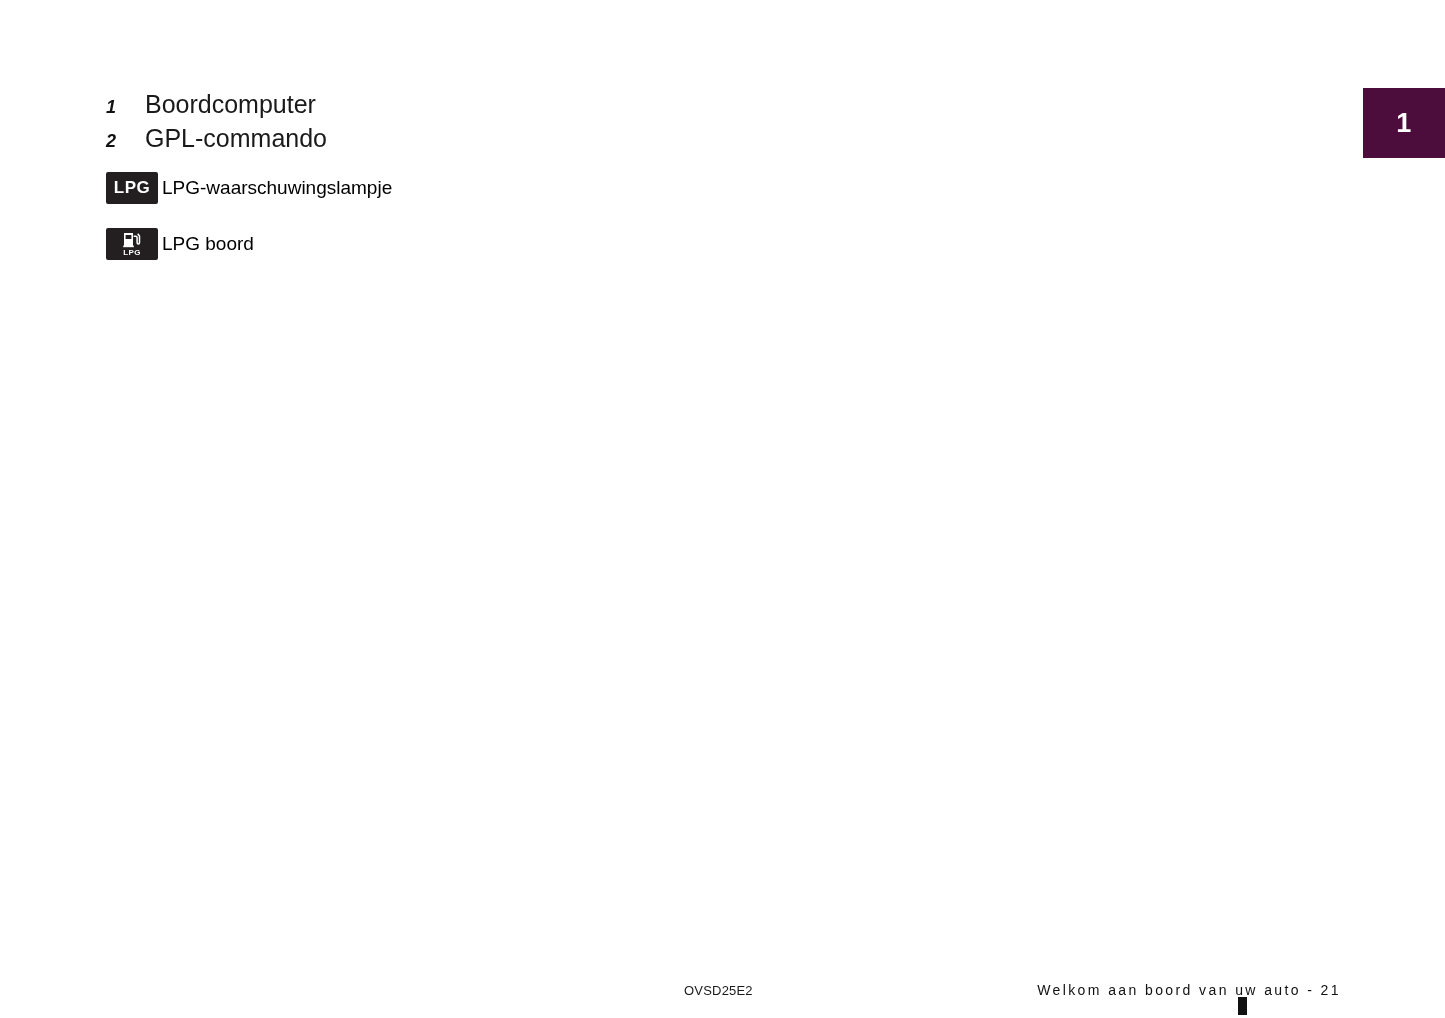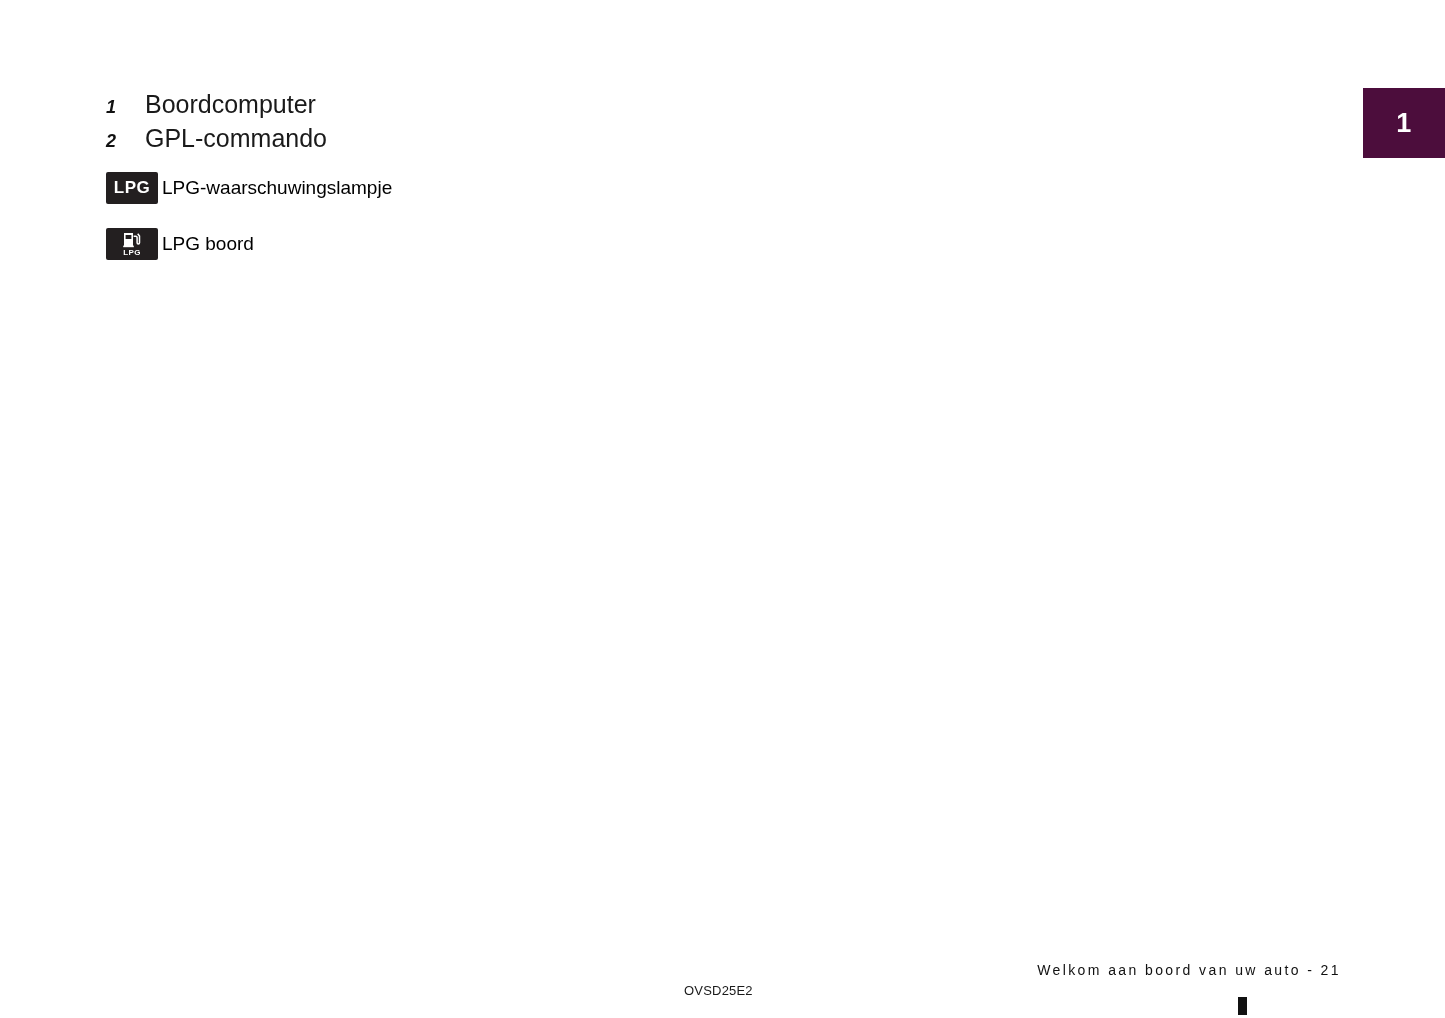--- a/index.html
+++ b/index.html
@@ -136,21 +136,21 @@
     left: 684px;
     top: 983px;
     font-size: 13px;
     color: #1a1a1a;
     letter-spacing: 0.2px;
   }
 
   .footer-text {
     position: absolute;
     right: 104px;
-    top: 962px;
+    top: 982px;
     font-size: 14px;
     letter-spacing: 2.4px;
     color: #111111;
   }
 
   .footer-mark {
     position: absolute;
     right: 198px;
     top: 997px;
     width: 9px;

